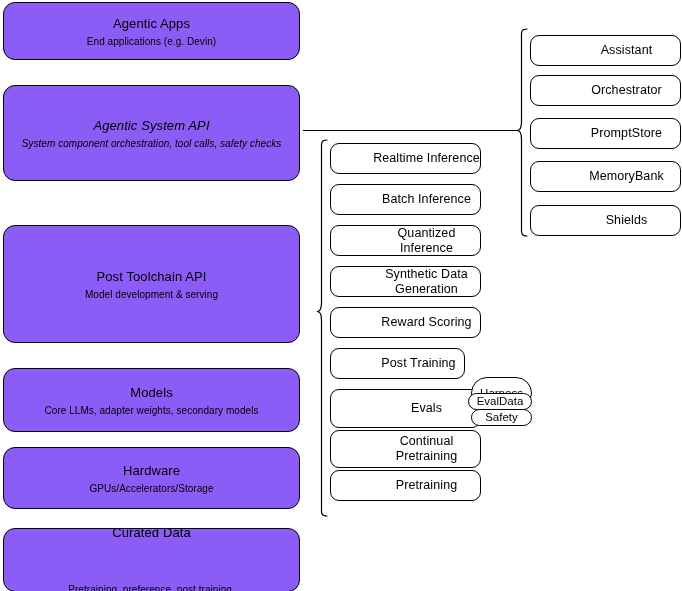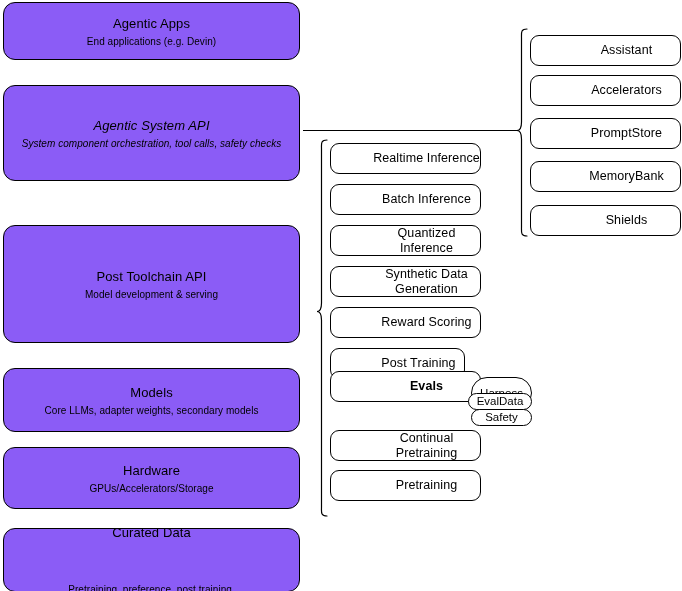--- a/index.html
+++ b/index.html
@@ -159,35 +159,35 @@
   <div class="cap" style="left:330px; top:184px; width:151px; height:31px;">Batch Inference</div>
 
   <div class="cap" style="left:330px; top:225px; width:151px; height:31px;">Quantized Inference</div>
 
   <div class="cap" style="left:330px; top:266px; width:151px; height:31px;">Synthetic Data Generation</div>
 
   <div class="cap" style="left:330px; top:307px; width:151px; height:31px;">Reward Scoring</div>
 
   <div class="cap" style="left:330px; top:348px; width:135px; height:31px;">Post Training</div>
 
-  <div class="cap" style="left:330px; top:371px; width:151px; height:31px;font-weight:bold;">Evals</div>
+  <div class="cap" style="left:330px; top:389px; width:151px; height:39px;">Evals</div>
 
-  <div class="cap" style="left:330px; top:430px; width:151px; height:31px;">Continual Pretraining</div>
+  <div class="cap" style="left:330px; top:430px; width:151px; height:38px;">Continual Pretraining</div>
 
   <div class="cap" style="left:330px; top:470px; width:151px; height:31px;">Pretraining</div>
 
   <div class="pill" style="left:471px; top:377px; width:61px; height:32px;">Harness</div>
 
   <div class="pill" style="left:468px; top:393px; width:64px; height:17px;">EvalData</div>
 
   <div class="pill" style="left:471px; top:409px; width:61px; height:17px;">Safety</div>
 
   <div class="cap" style="left:530px; top:35px; width:151px; height:31px;">Assistant</div>
 
-  <div class="cap" style="left:530px; top:75px; width:151px; height:31px;">Accelerators</div>
+  <div class="cap" style="left:530px; top:75px; width:151px; height:31px;">Orchestrator</div>
 
   <div class="cap" style="left:530px; top:118px; width:151px; height:31px;">PromptStore</div>
 
   <div class="cap" style="left:530px; top:161px; width:151px; height:31px;">MemoryBank</div>
 
   <div class="cap" style="left:530px; top:205px; width:151px; height:31px;">Shields</div>
 
 </div>
 
 </body></html>

